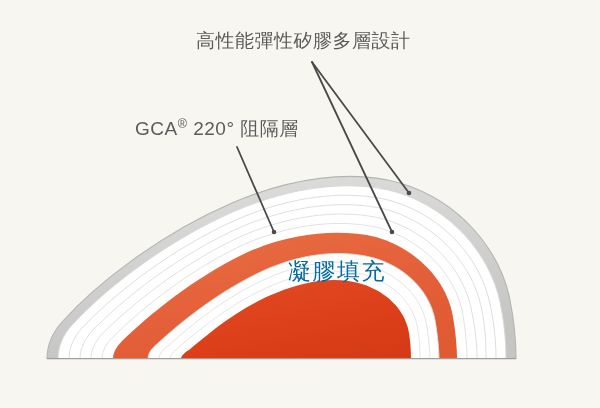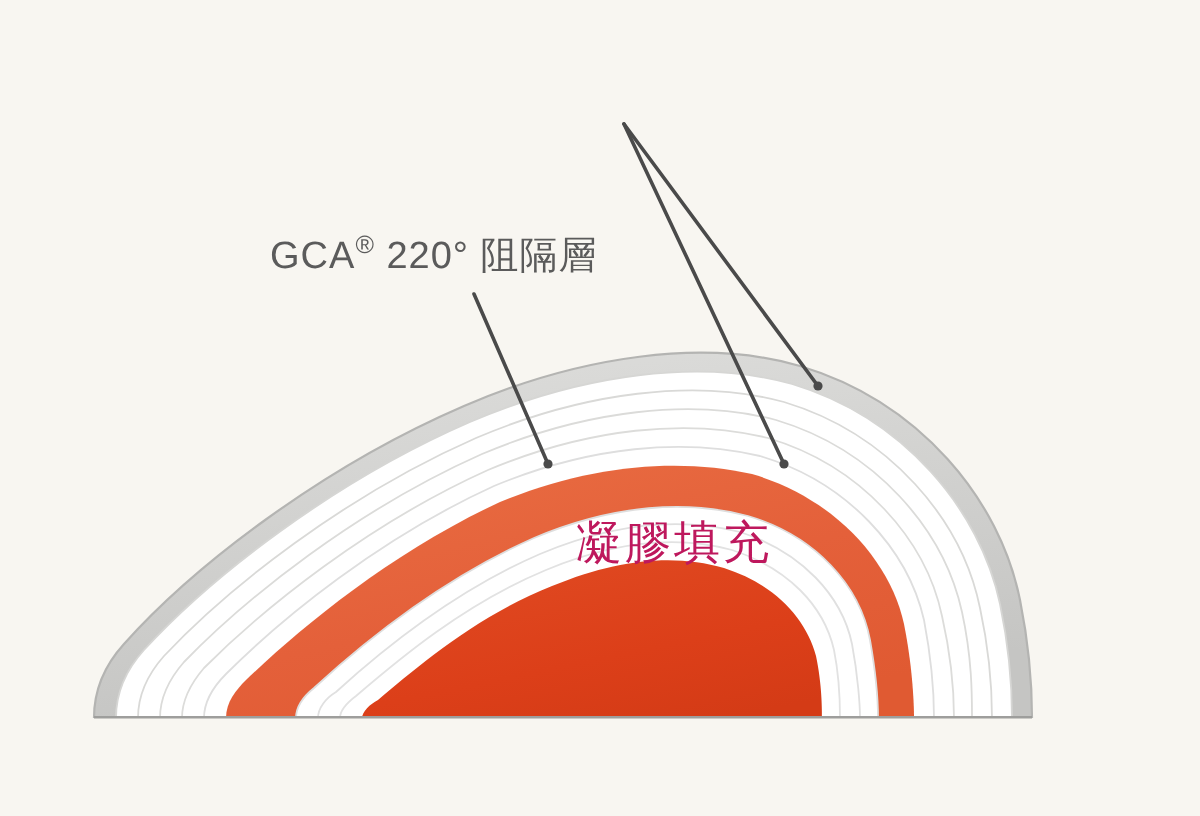--- a/index.html
+++ b/index.html
@@ -43,21 +43,21 @@
     top: 30px;
   }
   #label-barrier {
     left: 135px;
     top: 118px;
   }
   #label-gel {
     position: absolute;
     left: 288px;
     top: 256px;
-    color: #be185d;
+    color: #0369a1;
     font-size: 23px;
     letter-spacing: 1.5px;
     white-space: nowrap;
     font-family: "Liberation Sans", "DejaVu Sans", sans-serif;
   }
   .sup-mark {
     font-size: 0.66em;
     vertical-align: super;
     line-height: 0;
   }
@@ -176,18 +176,19 @@
       <circle cx="409" cy="193" r="2.3" fill="#4a4a4a"></circle>
 
       <line x1="312" y1="62" x2="392" y2="232" stroke="#4a4a4a" stroke-width="1.8" stroke-linecap="round"></line>
       <circle cx="392" cy="232" r="2.3" fill="#4a4a4a"></circle>
 
       <line x1="237" y1="147" x2="274" y2="232" stroke="#4a4a4a" stroke-width="1.8" stroke-linecap="round"></line>
       <circle cx="274" cy="232" r="2.3" fill="#4a4a4a"></circle>
     </g>
   </svg>
 
+  <div class="label-text" id="label-multilayer">高性能彈性矽膠多層設計</div>
 
   <div class="label-text" id="label-barrier"><span>GCA</span><span class="sup-mark">®</span><span> 220° 阻隔層</span></div>
 
   <div id="label-gel">凝膠填充</div>
 
 </div>
 
 </body></html>

